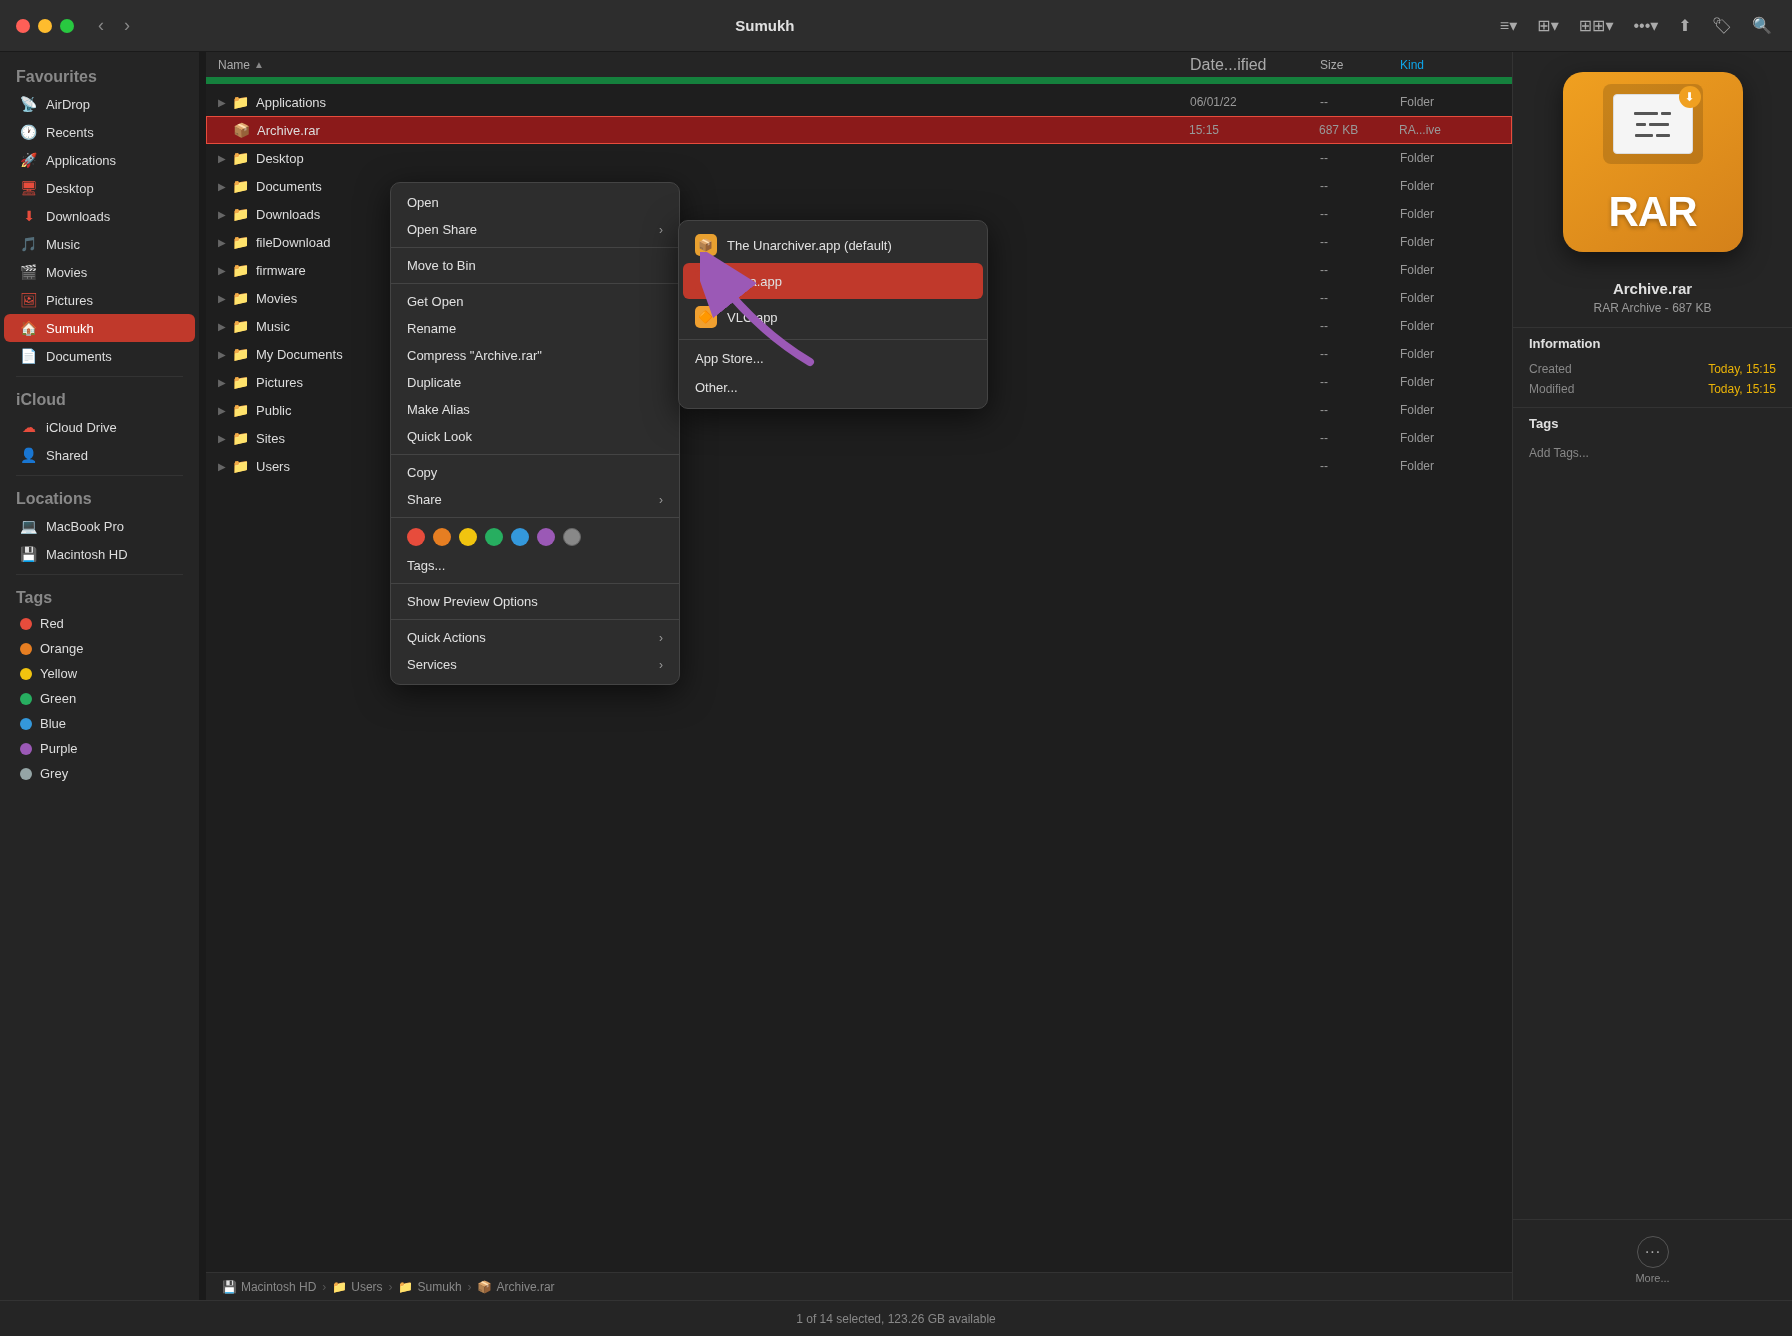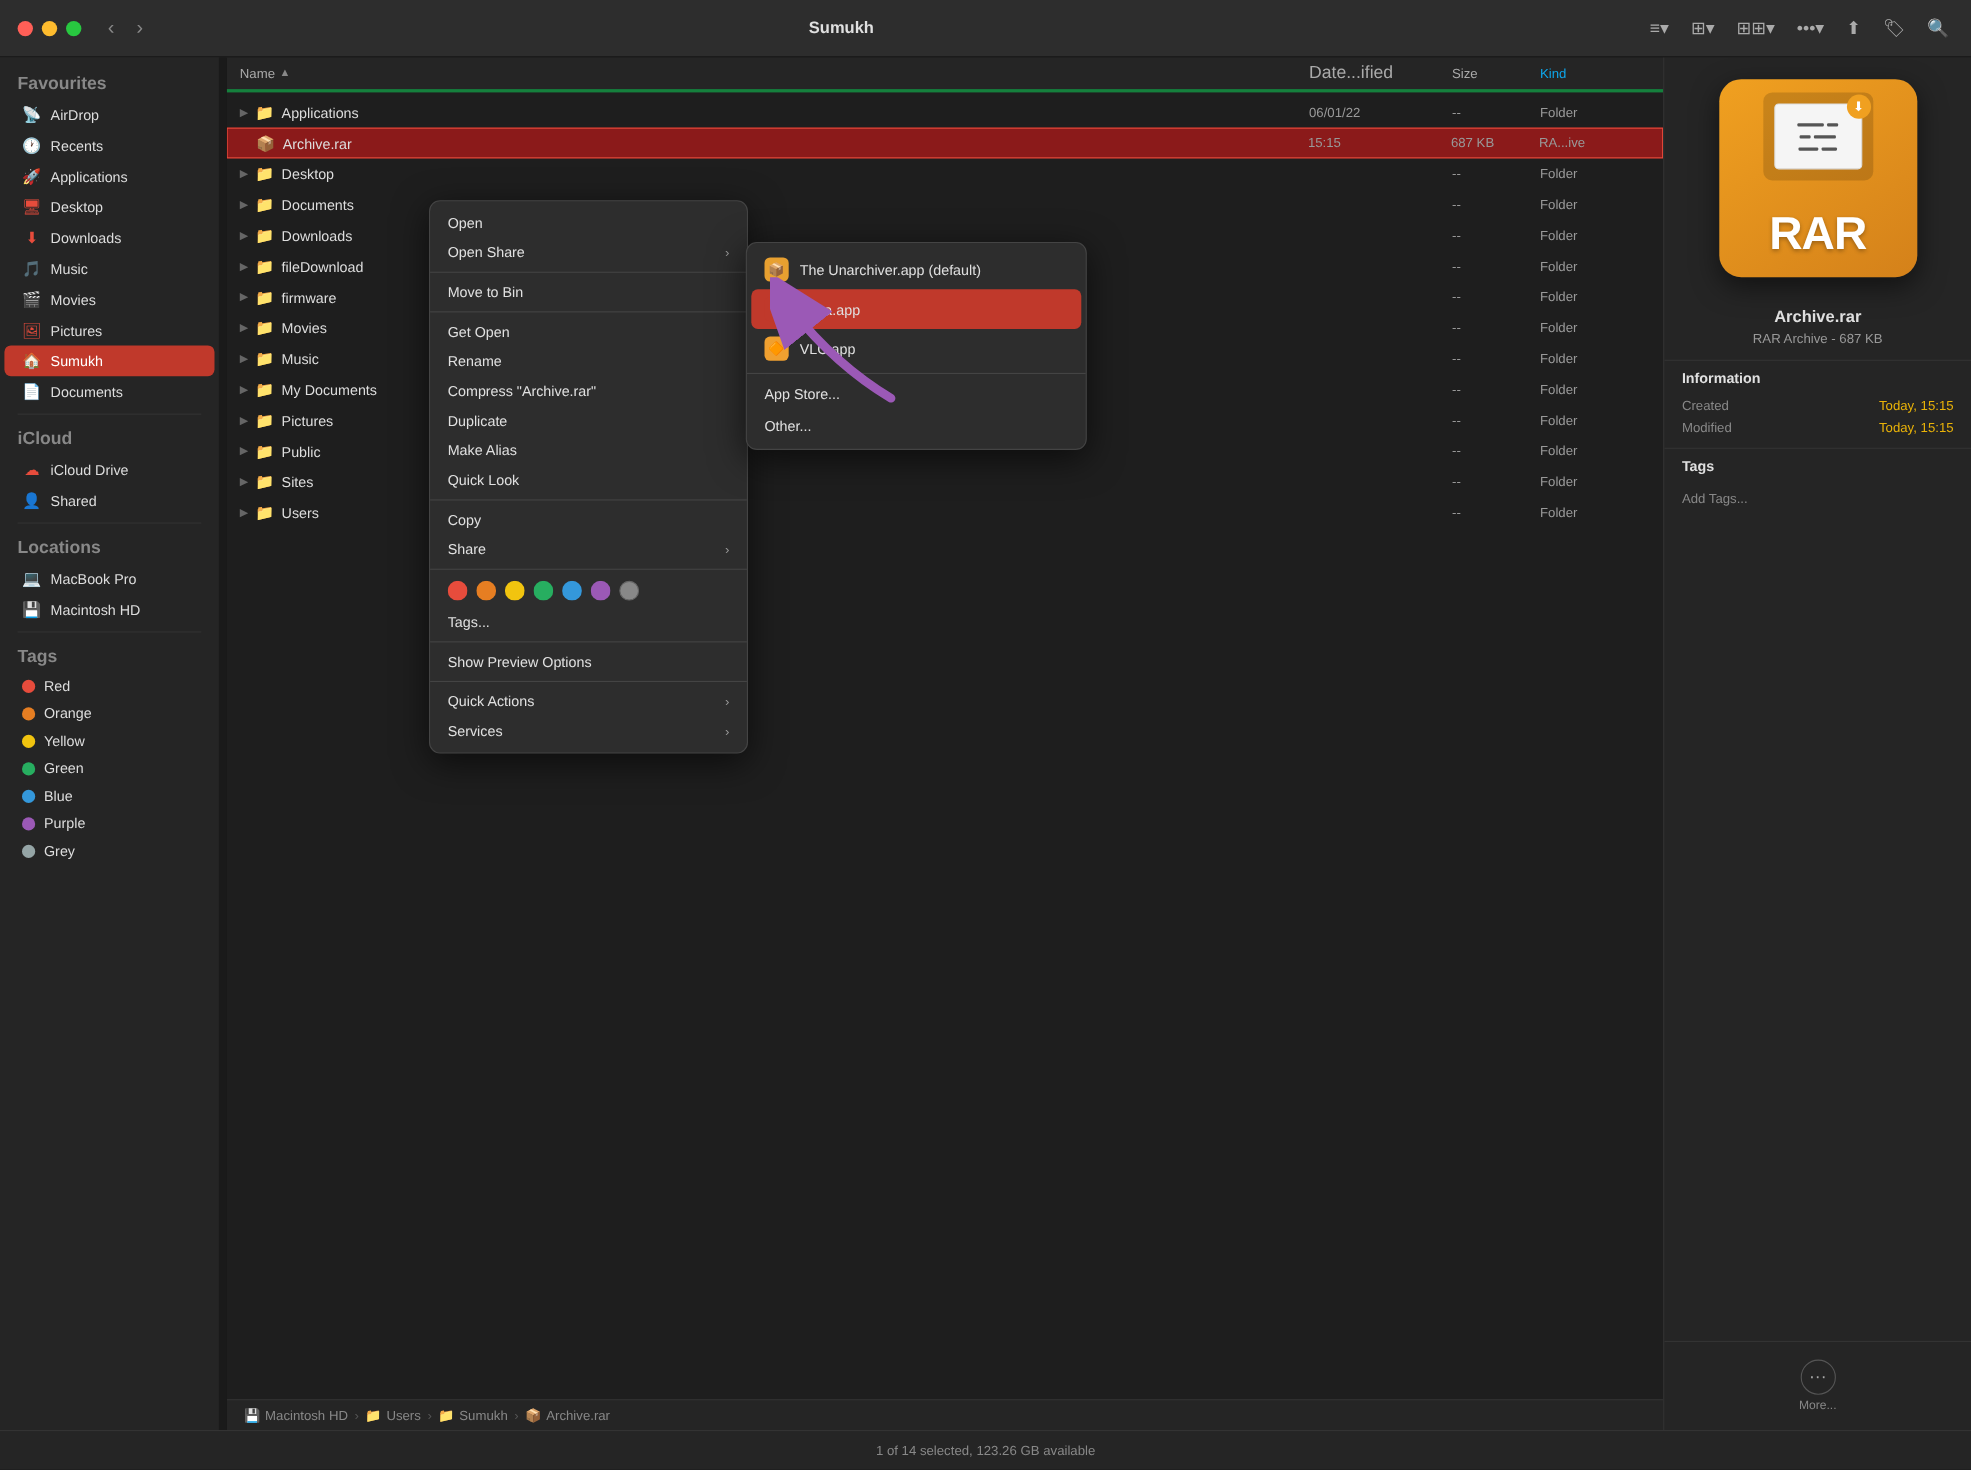--- a/index.html
+++ b/index.html
@@ -144,21 +144,21 @@
       background: #1e1e1e;
       display: flex;
       flex-direction: column;
       overflow: hidden;
     }
     .file-list-header {
       display: flex;
       align-items: center;
       padding: 0 12px;
       height: 32px;
-      border-bottom: 3px solid #15803d;
+      border-bottom: 7px solid #15803d;
       background: #252525;
       flex-shrink: 0;
     }
     .col-name {
       flex: 1;
       font-size: 12px;
       color: #aaa;
       font-weight: 500;
       display: flex;
       align-items: center;

